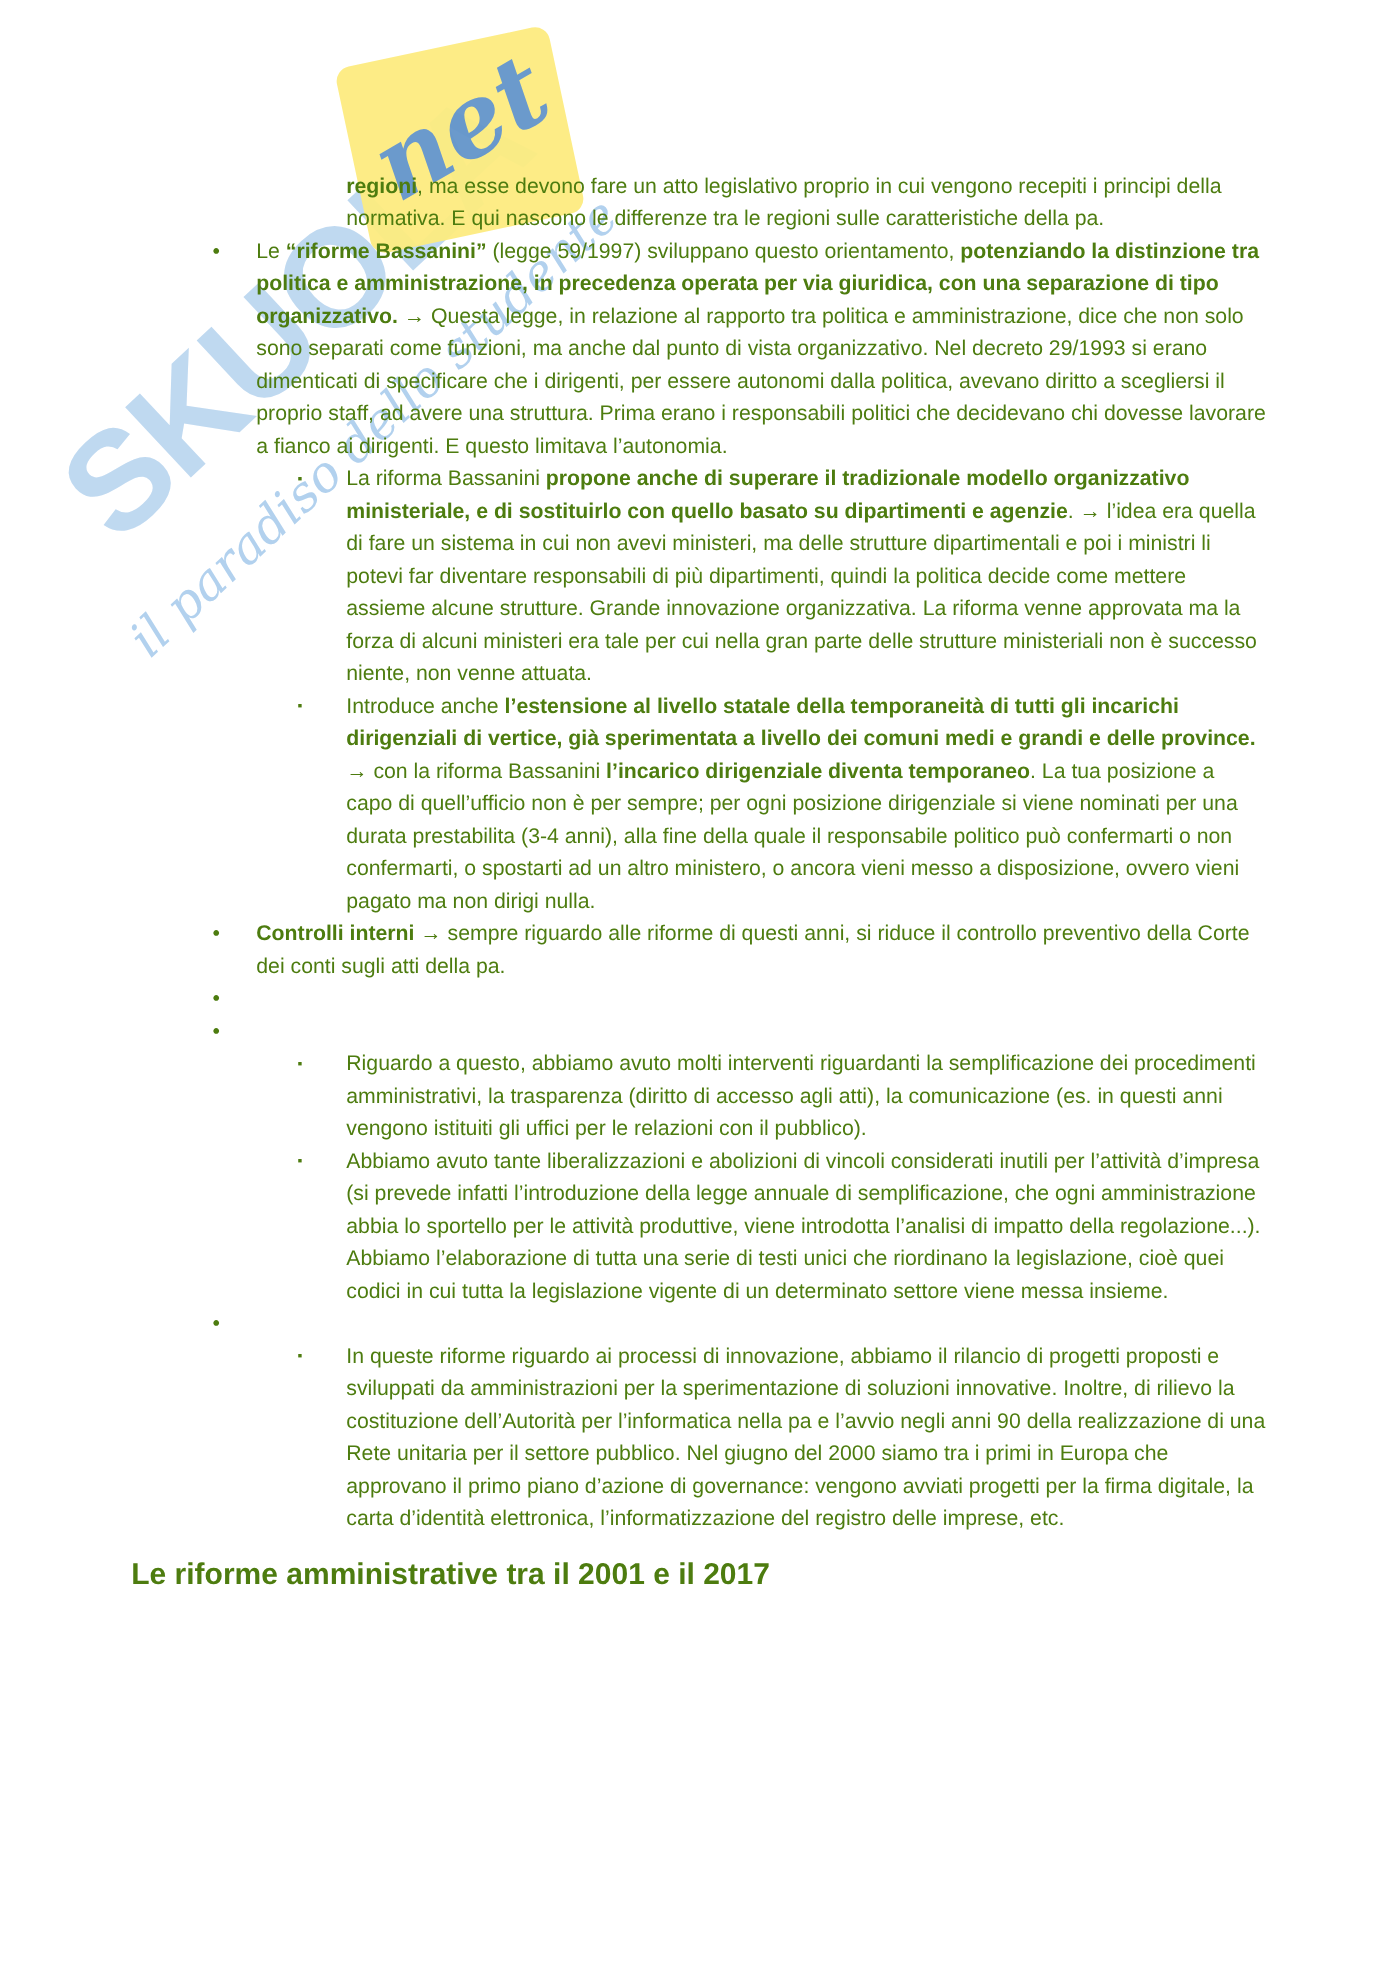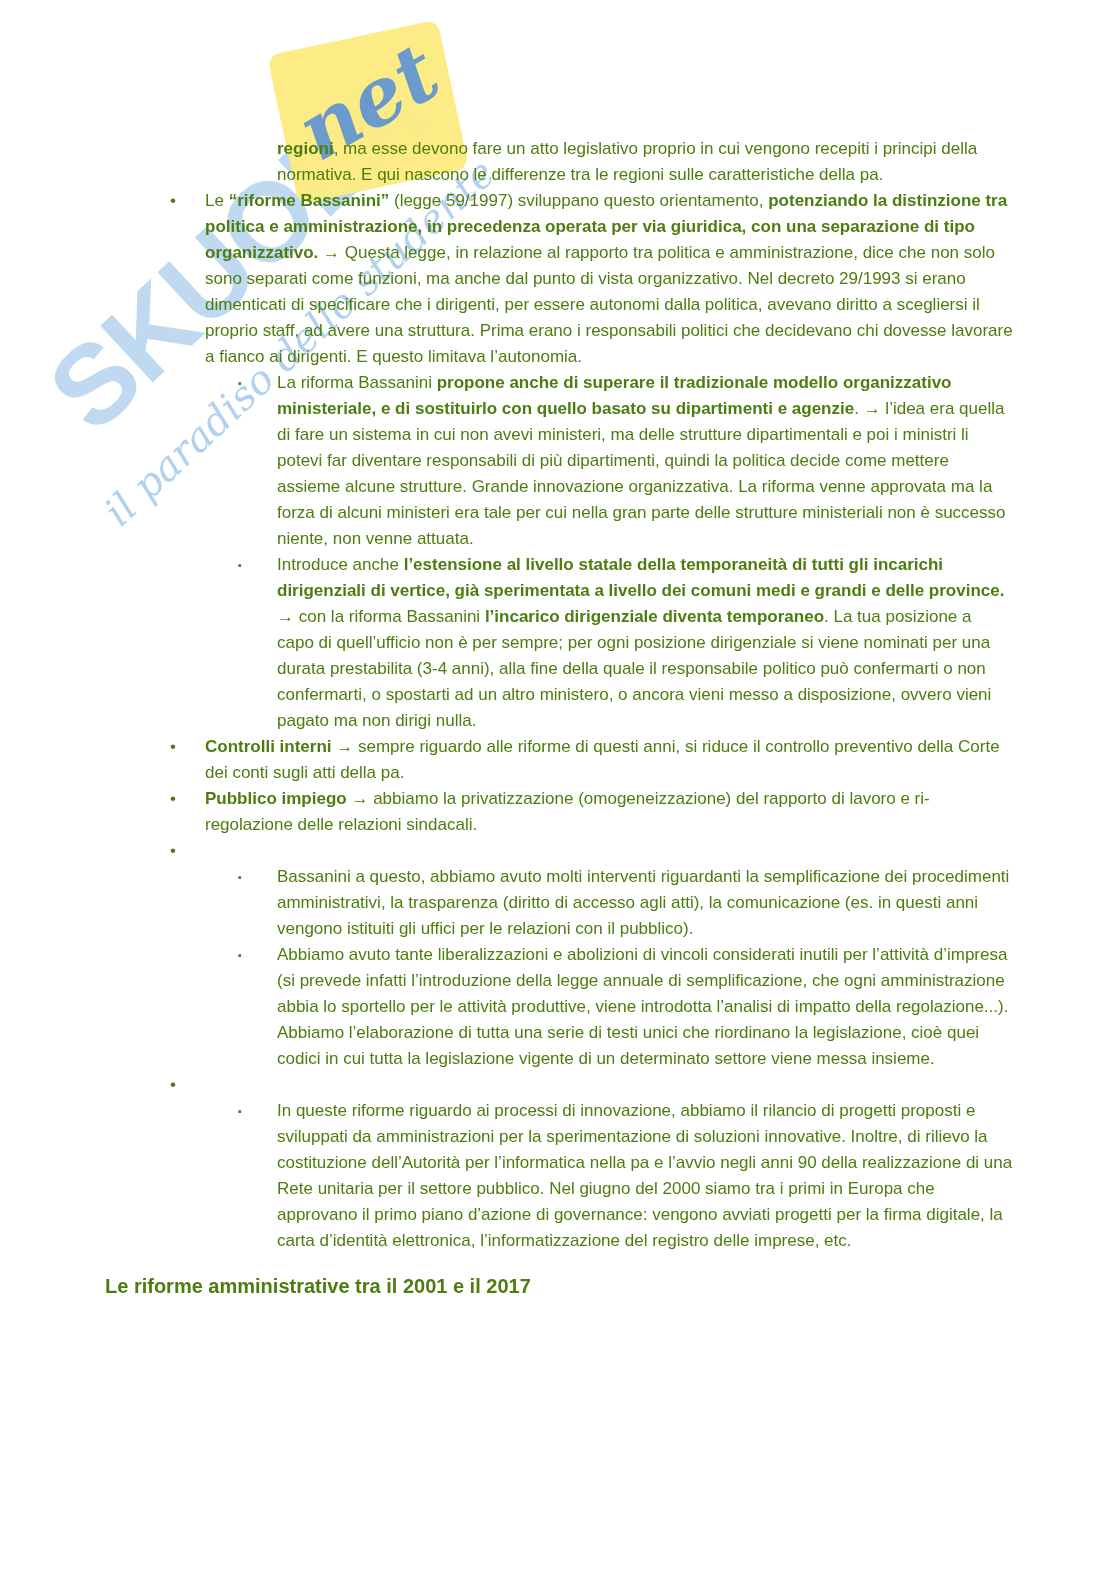--- a/index.html
+++ b/index.html
@@ -41,21 +41,21 @@
     position:absolute;left:105px;top:136px;width:908px;z-index:4;
     font-size:17px;line-height:26px;color:#4d7c0f;
     text-align:left;
   }
   .block{margin:0;}
   .indent_paragraph{margin-left:172px;}
   .bullet,.subbullet{display:flex;align-items:flex-start;}
   .bullet .marker{flex:none;margin-left:65px;width:35px;}
   .subbullet .marker{flex:none;margin-left:133px;width:39px;font-size:11px;line-height:26px;}
   .txt{flex:1;}
-  .heading{font-weight:700;font-size:20px;line-height:30px;margin-top:17px;margin-bottom:13px;}
+  .heading{font-weight:700;font-size:24px;line-height:30px;margin-top:17px;margin-bottom:13px;}
   .bold{font-weight:700;}
   .italic{}
   .underline{text-underline-offset:3px;text-decoration-thickness:1.5px;}
   .arrow{font-weight:700;}
 </style>
 </head>
 <body>
 
 <div class="page">
   <div class="wm-letters" style="color: rgb(185, 213, 239);">SKUOLA</div>
@@ -76,28 +76,27 @@
       <div class="block subbullet">
         <span class="marker">▪</span>
         <span class="txt"><span>Introduce anche </span><span class="bold underline">l’estensione al livello statale della temporaneità di tutti gli incarichi dirigenziali di vertice, già sperimentata a livello dei comuni medi e grandi e delle province.</span><span> </span><span class="bold arrow">→</span><span> con la riforma Bassanini </span><span class="bold">l’incarico dirigenziale diventa temporaneo</span><span>. La tua posizione a capo di quell’ufficio non è per sempre; per ogni posizione dirigenziale si viene nominati per una durata prestabilita (3-4 anni), alla fine della quale il responsabile politico può confermarti o non confermarti, o spostarti ad un altro ministero, o ancora vieni messo a disposizione, ovvero vieni pagato ma non dirigi nulla.</span></span>
       </div>
       <div class="block bullet">
         <span class="marker">•</span>
         <span class="txt"><span class="bold italic">Controlli interni</span><span> </span><span class="bold arrow">→</span><span> sempre riguardo alle riforme di questi anni, </span><span class="underline">si riduce il controllo preventivo della Corte dei conti sugli atti della pa.</span></span>
       </div>
       <div class="block bullet">
         <span class="marker">•</span>
-        <span class="txt"><span class="bold italic">Pubblico impiego</span><span> </span><span class="bold arrow">→</span><span> abbiamo la privatizzazione (omogeneizzazione) del rapporto di lavoro e ri-regolazione delle relazioni sindacali.</span></span>
       </div>
       <div class="block bullet">
         <span class="marker">•</span>
       </div>
       <div class="block subbullet">
         <span class="marker">▪</span>
-        <span class="txt"><span>Bassanini a questo, abbiamo avuto </span><span class="underline">molti interventi riguardanti la semplificazione dei procedimenti amministrativi, la trasparenza</span><span> (diritto di accesso agli atti), la comunicazione (es. in questi anni vengono istituiti gli uffici per le relazioni con il pubblico).</span></span>
+        <span class="txt"><span>Riguardo a questo, abbiamo avuto </span><span class="underline">molti interventi riguardanti la semplificazione dei procedimenti amministrativi, la trasparenza</span><span> (diritto di accesso agli atti), la comunicazione (es. in questi anni vengono istituiti gli uffici per le relazioni con il pubblico).</span></span>
       </div>
       <div class="block subbullet">
         <span class="marker">▪</span>
         <span class="txt"><span>Abbiamo avuto </span><span class="underline">tante liberalizzazioni e abolizioni di vincoli considerati inutili per l’attività d’impresa</span><span> (si prevede infatti l’introduzione della legge annuale di semplificazione, che ogni amministrazione abbia lo sportello per le attività produttive, viene introdotta l’analisi di impatto della regolazione...). Abbiamo l’elaborazione di tutta una serie di testi unici che riordinano la legislazione, cioè quei codici in cui tutta la legislazione vigente di un determinato settore viene messa insieme.</span></span>
       </div>
       <div class="block bullet">
         <span class="marker">•</span>
       </div>
       <div class="block subbullet">
         <span class="marker">▪</span>

